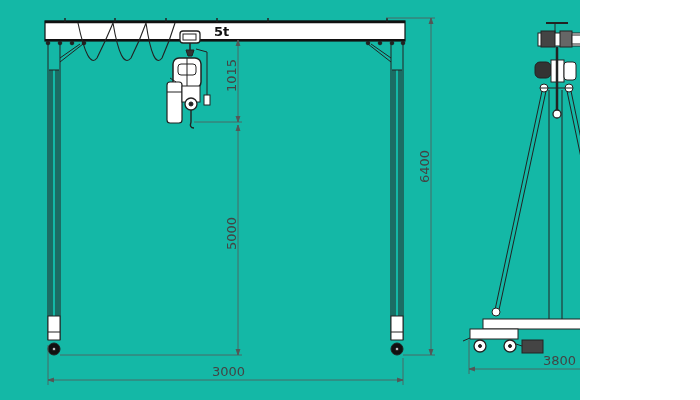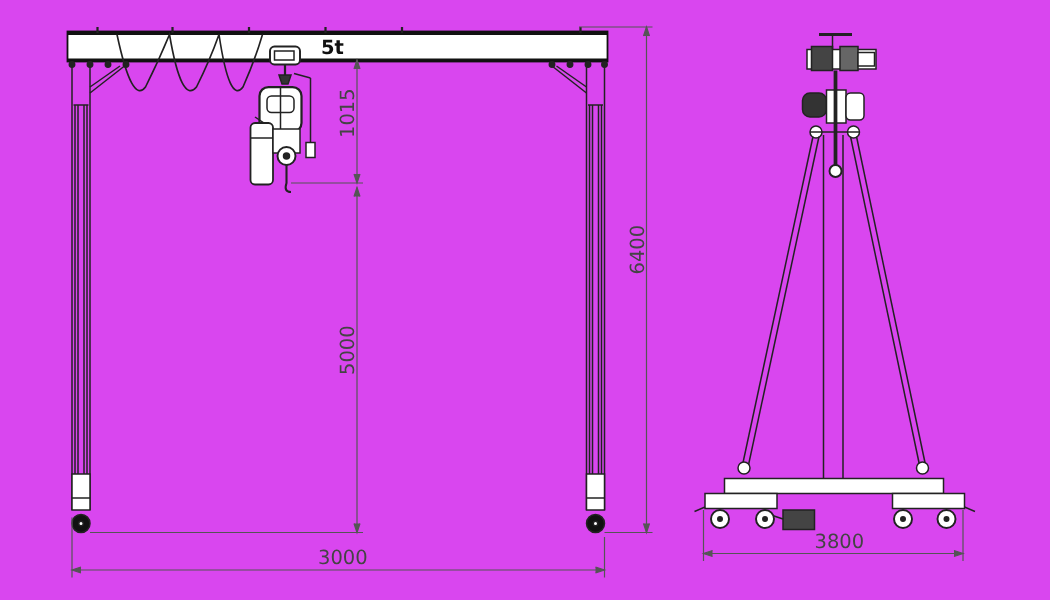--- a/index.html
+++ b/index.html
@@ -1,16 +1,16 @@
 <!DOCTYPE html>
 <html><head>
 <meta charset="utf-8">
 <style>
   html, body { margin: 0; padding: 0; background: #ffffff; }
-  .canvas { position: relative; width: 700px; height: 400px; overflow: hidden; background: #d946ef; }
+  .canvas { position: relative; width: 580px; height: 400px; overflow: hidden; background: #14b8a6; }
   svg { position: absolute; left: 0; top: 0; }
   .dim-text { font-family: "DejaVu Sans", sans-serif; font-size: 13px; fill: #444; font-weight: normal; }
   .cap-text { font-family: "DejaVu Sans", sans-serif; font-size: 13px; fill: #111; font-weight: bold; }
 </style>
 </head>
 <body>
 
 <div class="canvas">
 <svg width="700" height="400" viewBox="0 0 700 400" xmlns="http://www.w3.org/2000/svg">
 

